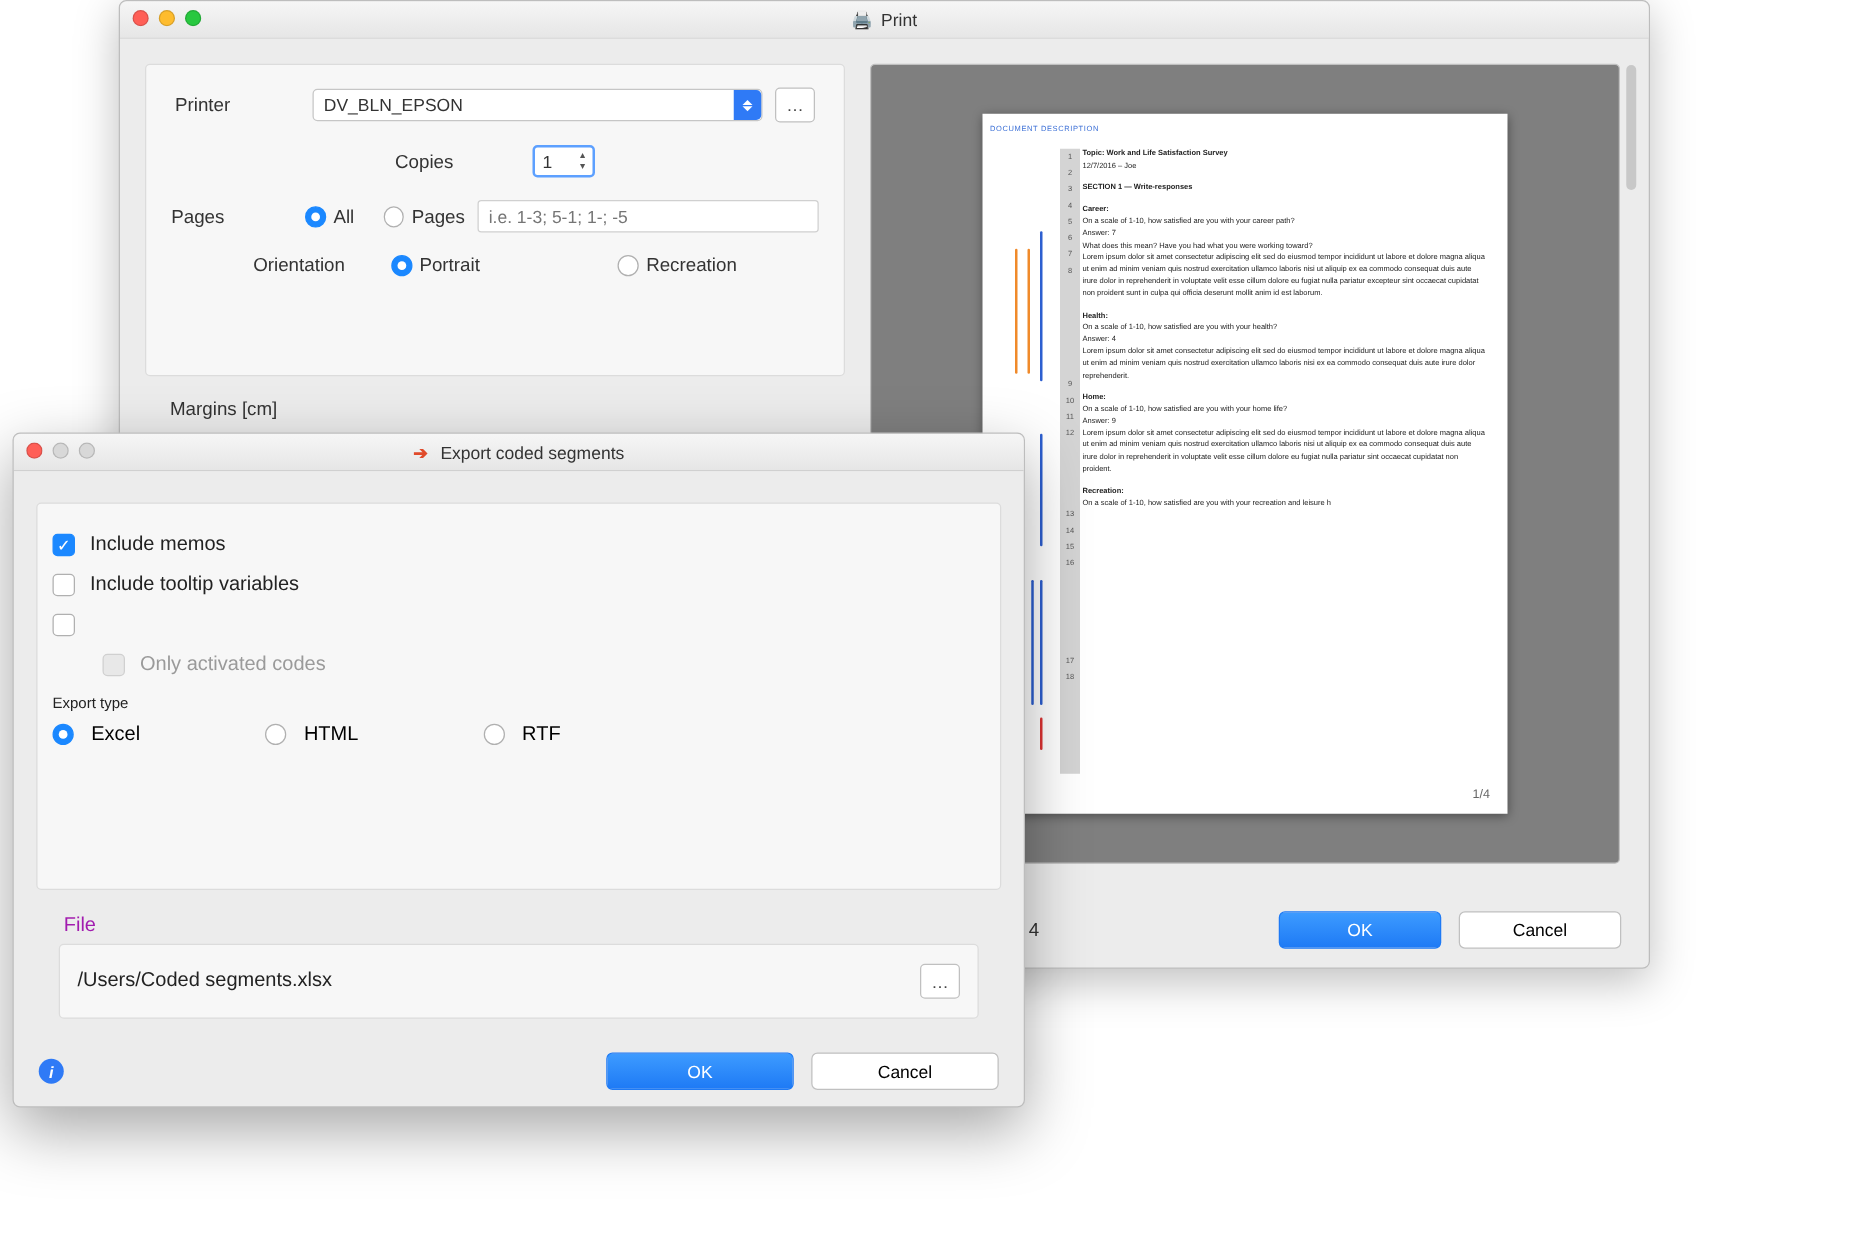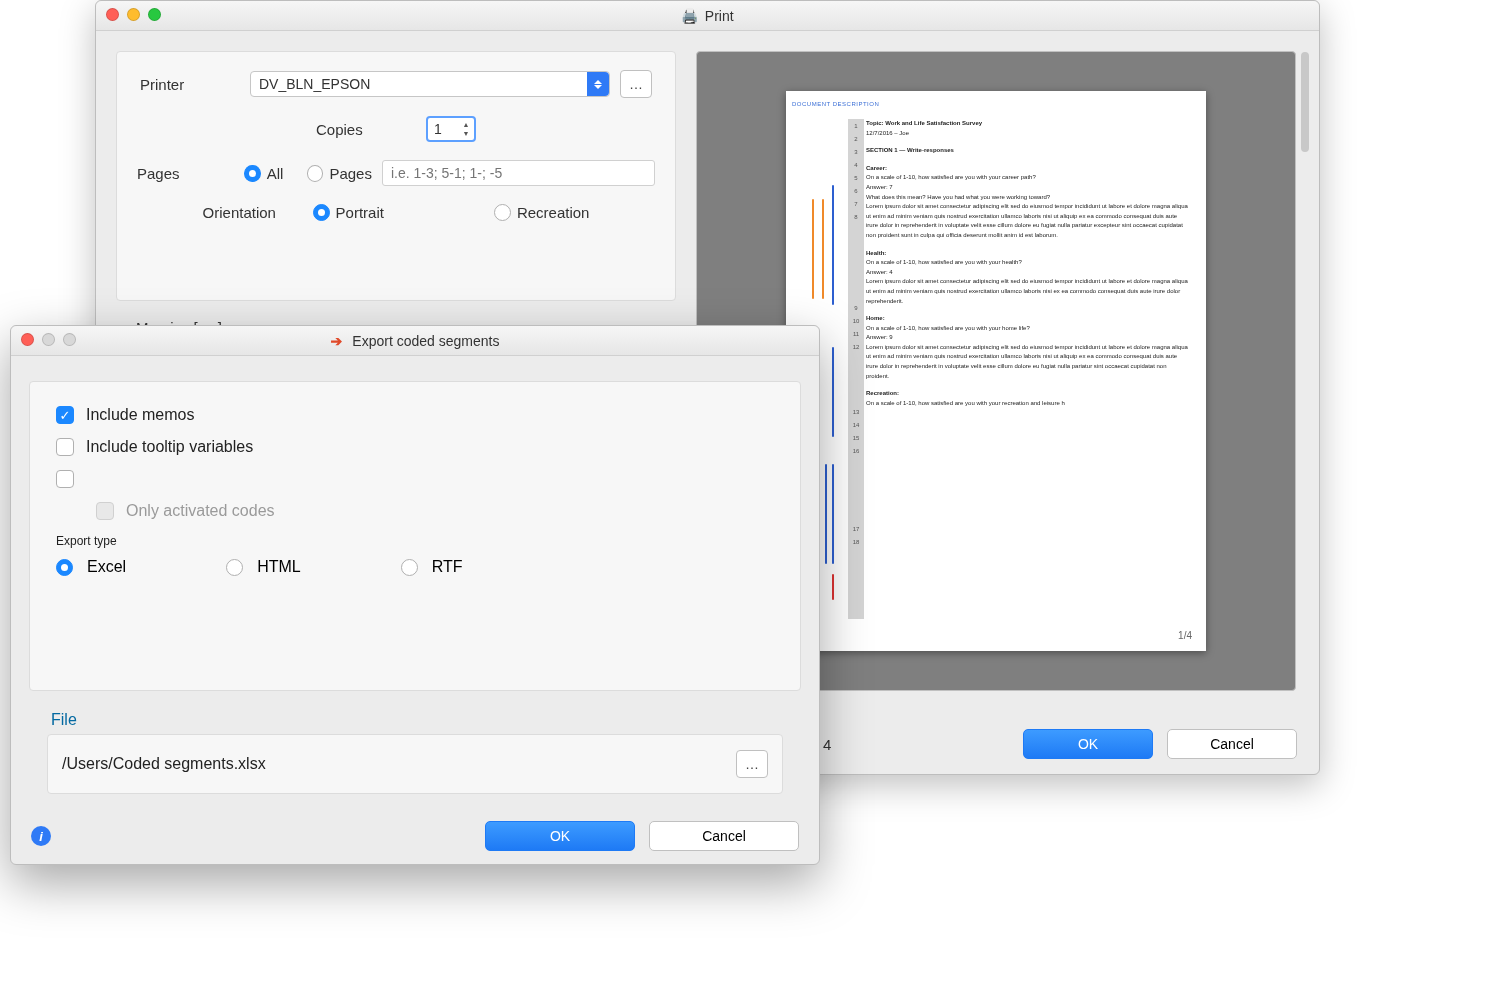--- a/index.html
+++ b/index.html
@@ -74,37 +74,37 @@
   .doc-text .blk { margin-bottom:8px;}
   .doc-header { position:absolute; left:6px; top:10px; font-size:6px; color:#3b6fd6; letter-spacing:.5px; }
 
   .print-footer { position:absolute; left:0; right:0; bottom:0; height:60px; display:flex; align-items:center; justify-content:flex-end; gap:14px; padding:0 22px;}
   .total-pages { margin-right:auto; margin-left:620px; font-size:15px; color:#333;}
   .btn { min-width:130px; height:30px; border-radius:5px; font-size:14px; display:flex; align-items:center; justify-content:center; border:1px solid #c0c0c0; background:#fff; }
   .btn.primary { background:linear-gradient(#3d9bff,#1e7af5); color:#fff; border-color:#1e7af5;}
 
   
   .export-window {
-    position:absolute; left:10px; top:325px; width:810px; height:540px;
+    position:absolute; left:10px; top:346px; width:810px; height:540px;
     background:#ececec; border:1px solid #bdbdbd; border-radius:6px;
     box-shadow:0 18px 50px rgba(0,0,0,0.35);
   }
   .export-body { position:absolute; left:18px; right:18px; top:55px; height:310px;
-    background:#f7f7f7; border:1px solid #dcdcdc; border-radius:4px; padding:24px 26px;}
+    background:#f7f7f7; border:1px solid #dcdcdc; border-radius:4px; padding:24px 12px;}
   .chk-row { display:flex; align-items:center; font-size:16px; color:#222; margin-bottom:14px;}
   .chk { width:18px; height:18px; border:1px solid #b0b0b0; border-radius:4px; background:#fff; margin-right:12px; display:flex; align-items:center; justify-content:center;}
   .chk.checked { background:#1b88ff; border-color:#1b88ff; color:#fff; font-size:13px;}
   .chk.checked::after{content:"✓";}
   .sub-chk { margin-left:40px; color:#9a9a9a;}
   .sub-chk .chk{ background:#e8e8e8; border-color:#d0d0d0;}
   .sect-label { font-size:12px; color:#222; margin:14px 0 10px 0;}
   .radio-row { display:flex; gap:100px; align-items:center; font-size:16px; margin-bottom:10px;}
-  .radio-row .opt{display:flex; align-items:flex-end; gap:8px;}
-
-  .file-label { position:absolute; left:40px; top:385px; font-size:16px; color:#0369a1;}
+  .radio-row .opt{display:flex; align-items:flex-start; gap:8px;}
+
+  .file-label { position:absolute; left:40px; top:385px; font-size:16px; color:#a21caf;}
   .file-box { position:absolute; left:36px; top:408px; right:36px; height:60px;
     background:#f7f7f7; border:1px solid #dcdcdc; border-radius:4px; display:flex; align-items:center; padding:0 14px; font-size:16px; color:#222;}
   .file-box .browse-btn{ margin-left:auto;}
 
   .export-footer{ position:absolute; left:0; right:0; bottom:0; height:56px; display:flex; align-items:center; padding:0 20px;}
   .info-icon{ width:20px; height:20px; border-radius:50%; background:#2f7af6; color:#fff; font-size:13px; font-weight:bold; display:flex; align-items:center; justify-content:center; font-style:italic;}
   .export-footer .btn{ min-width:150px; margin-left:14px;}
   .export-footer .spacer{flex:1;}
 
   .export-title-icon::before{content:"➔"; color:#e04a2a; font-weight:bold; margin-right:4px;}

